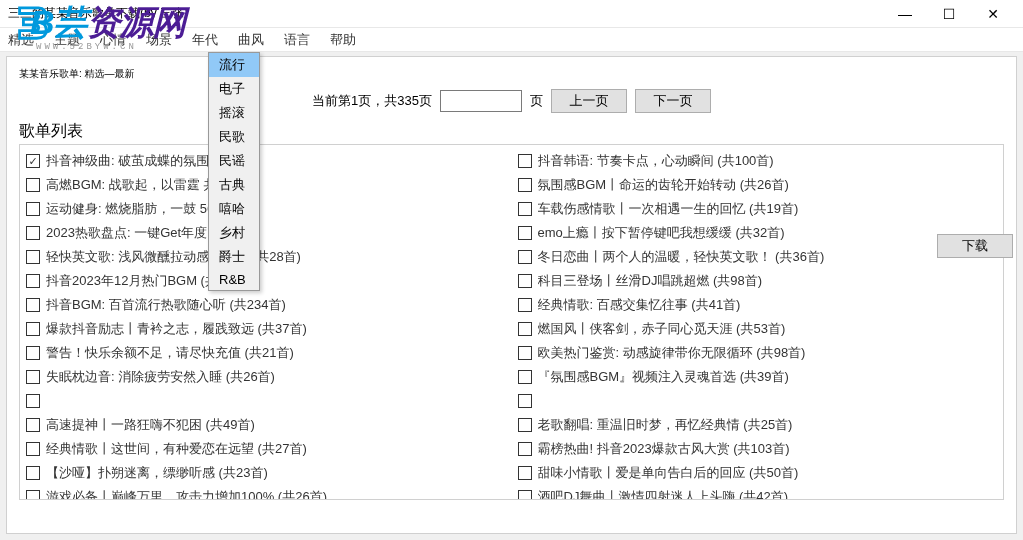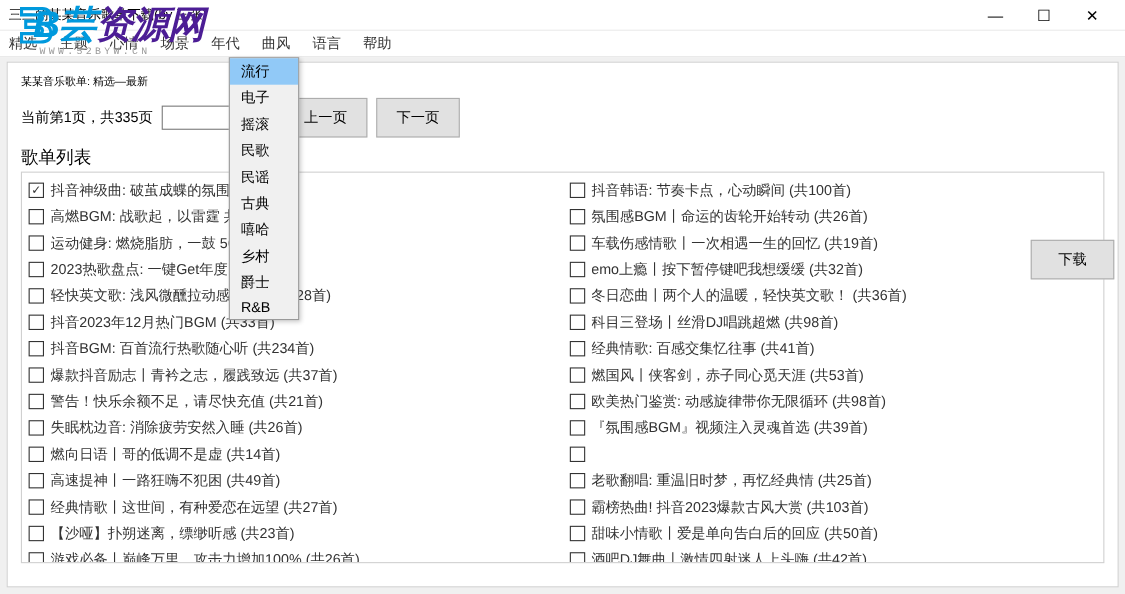--- a/index.html
+++ b/index.html
@@ -6,34 +6,34 @@
 body { font-family: "Microsoft YaHei", sans-serif; font-size: 13px; background: #f0f0f0; width: 1023px; height: 540px; overflow: hidden; position: relative; }
 .titlebar { height: 28px; background: #fff; display: flex; align-items: center; padding: 0 8px; border-bottom: 1px solid #e8e8e8; }
 .titlebar-text { flex: 1; font-size: 12px; color: #000; }
 .win-btns { display: flex; }
 .win-btn { width: 44px; height: 28px; display: flex; align-items: center; justify-content: center; font-size: 14px; cursor: default; }
 .menubar { height: 24px; background: #fff; display: flex; align-items: center; padding: 0 4px; gap: 12px; font-size: 13px; color: #333; border-bottom: 1px solid #e8e8e8; }
 .menubar span { padding: 2px 4px; }
 .content-wrap { background: #f0f0f0; padding: 4px 6px 6px 6px; height: calc(100% - 52px); }
 .content-box { background: #fff; border: 1px solid #d0d0d0; padding: 8px 12px; height: 100%; position: relative; }
 .header-line { font-size: 10px; color: #000; margin-bottom: 8px; margin-top: 2px; }
-.pager { display: flex; align-items: center; gap: 8px; margin-bottom: 8px; }
+.pager { display: flex; align-items: center; gap: 8px; margin-bottom: 8px; justify-content: center; }
 .pager-text { font-size: 13px; }
 .pg-input { width: 82px; height: 22px; border: 1px solid #7a7a7a; padding: 0 4px; font-size: 13px; }
 .pg-label { font-size: 13px; }
-.btn { min-width: 76px; height: 36px; border: 1px solid #adadad; background: #e1e1e1; font-size: 13px; cursor: default; padding: 0 14px; }
+.btn { min-width: 76px; height: 24px; border: 1px solid #adadad; background: #e1e1e1; font-size: 13px; cursor: default; padding: 0 14px; }
 .list-label { font-size: 16px; margin: 4px 0 2px 0; }
 .list-area { display: flex; border: 1px solid #d0d0d0; height: 356px; overflow: hidden; }
 .col { flex: 1; padding: 4px 6px; }
 .row { display: flex; align-items: center; height: 24px; font-size: 13px; color: #333; }
 .cb { width: 14px; height: 14px; border: 1px solid #333; margin-right: 6px; flex-shrink: 0; display: flex; align-items: center; justify-content: center; }
 .cb.checked::after { content: "✓"; font-size: 11px; line-height: 1; }
 .row-text { white-space: nowrap; overflow: hidden; text-overflow: ellipsis; }
-.download-wrap { position: absolute; right: 10px; top: 218px; }
-.dropdown { position: absolute; left: 208px; top: 52px; width: 64px; background: #f0f0f0; border: 1px solid #999; box-shadow: 2px 2px 4px rgba(0,0,0,0.2); z-index: 10; }
+.download-wrap { position: absolute; right: 10px; top: 234px; }
+.dropdown { position: absolute; left: 208px; top: 52px; width: 52px; background: #f0f0f0; border: 1px solid #999; box-shadow: 2px 2px 4px rgba(0,0,0,0.2); z-index: 10; }
 .dropdown-item { padding: 3px 10px; font-size: 13px; color: #000; }
 .dropdown-item.hover { background: #91c9f7; }
 .watermark { position: absolute; left: 30px; top: 0px; z-index: 20; pointer-events: none; font-family: Arial, sans-serif; }
 .wm-main { font-size: 34px; font-weight: 900; font-style: italic; letter-spacing: -1px; }
 .wm-c1 { color: #0099dd; }
 .wm-c2 { color: #4c1d95; }
 .wm-sub { font-size: 9px; color: #999; letter-spacing: 3px; margin-top: -4px; padding-left: 6px; font-family: Liberation Mono, monospace; }
 .wm-logo { position: absolute; left: -18px; top: 4px; width: 38px; height: 38px; }
 </style>
 </head>
@@ -107,21 +107,20 @@
           <div class="row">
             <div class="cb"></div>
             <div class="row-text">警告！快乐余额不足，请尽快充值  (共21首)</div>
           </div>
           <div class="row">
             <div class="cb"></div>
             <div class="row-text">失眠枕边音: 消除疲劳安然入睡  (共26首)</div>
           </div>
           <div class="row">
             <div class="cb"></div>
-            <div class="row-text">燃向日语丨哥的低调不是虚  (共14首)</div>
           </div>
           <div class="row">
             <div class="cb"></div>
             <div class="row-text">高速提神丨一路狂嗨不犯困  (共49首)</div>
           </div>
           <div class="row">
             <div class="cb"></div>
             <div class="row-text">经典情歌丨这世间，有种爱恋在远望  (共27首)</div>
           </div>
           <div class="row">

